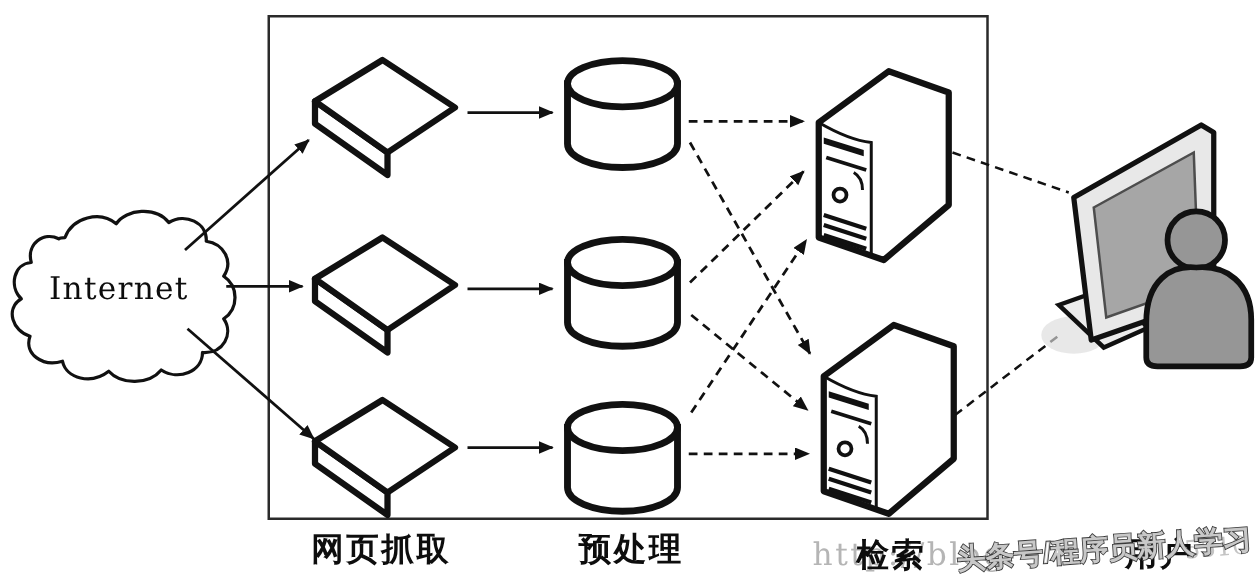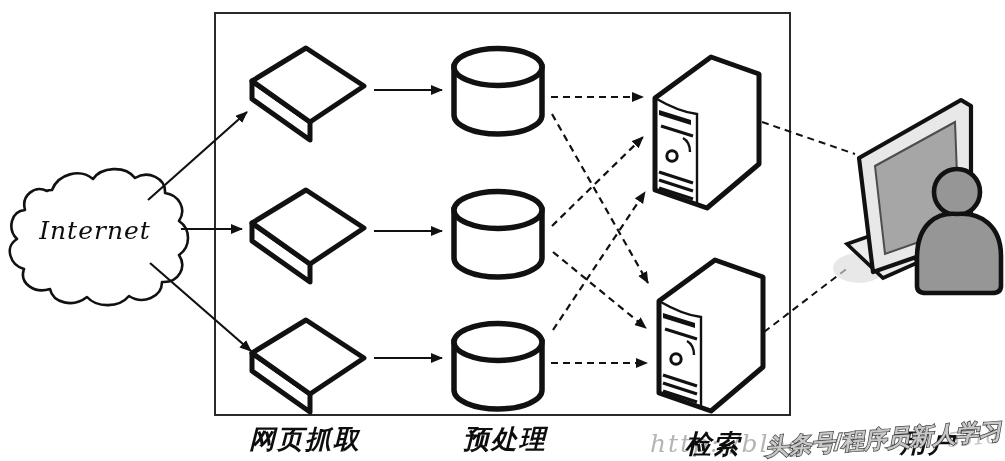--- a/index.html
+++ b/index.html
@@ -1,17 +1,17 @@
 <!DOCTYPE html>
 <html><head>
 <meta charset="utf-8">
 <style>
   html,body{margin:0;padding:0;background:#ffffff;}
   body{width:1005px;height:461px;overflow:hidden;font-family:"Liberation Sans",sans-serif;}
-  .stage{position:relative;width:1005px;height:461px;background:#fff;font-style:italic;}
+  .stage{position:relative;width:1005px;height:461px;background:#fff;}
   svg{position:absolute;left:0;top:0;}
   text{user-select:none;}
   .cjk-label{font-family:"Liberation Sans",sans-serif;font-weight:bold;fill:#0d0d0d;}
   .url-mark{font-family:"DejaVu Serif",serif;fill:#b5b5b5;letter-spacing:2px;}
   .digits-mark{font-family:"DejaVu Serif",serif;fill:#c4c4c4;}
   .badge-mark{font-family:"Liberation Sans",sans-serif;font-weight:bold;
               fill:rgba(255,255,255,0.72);stroke:#3a3a3a;stroke-width:1.4px;paint-order:stroke fill;}
   .internet-text{font-family:"DejaVu Serif",serif;fill:#0d0d0d;letter-spacing:1px;}
 </style>
 </head>

